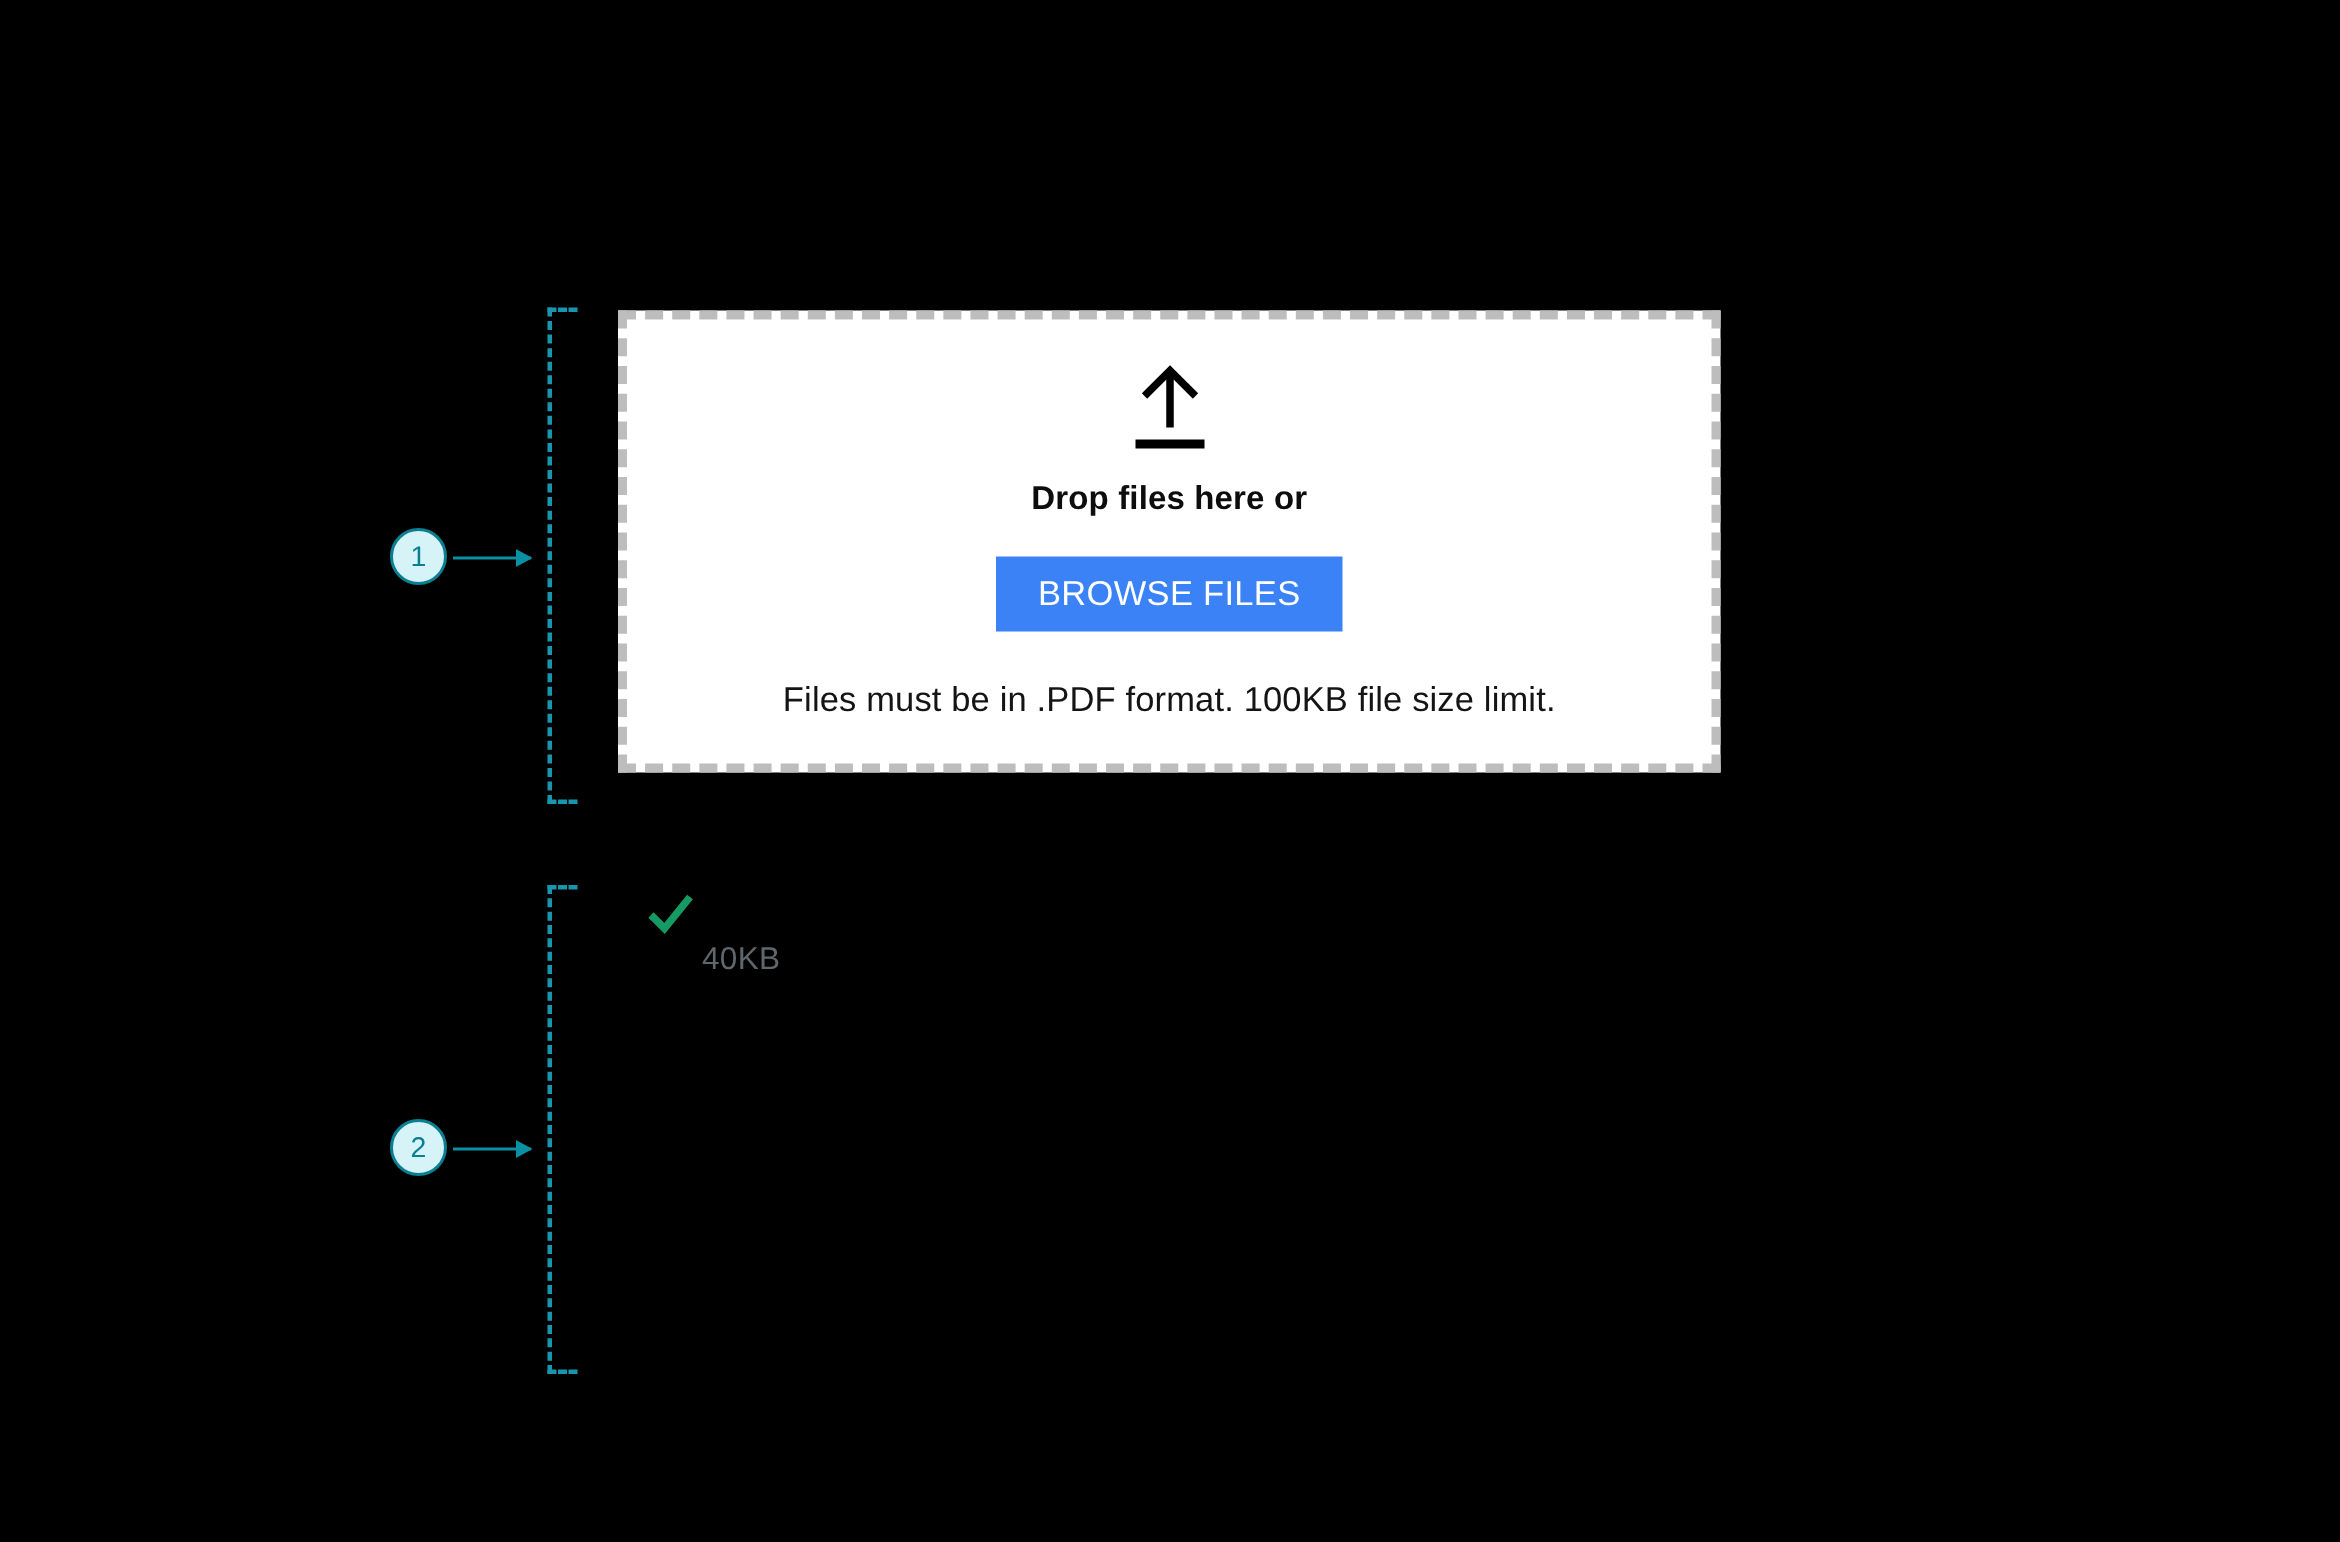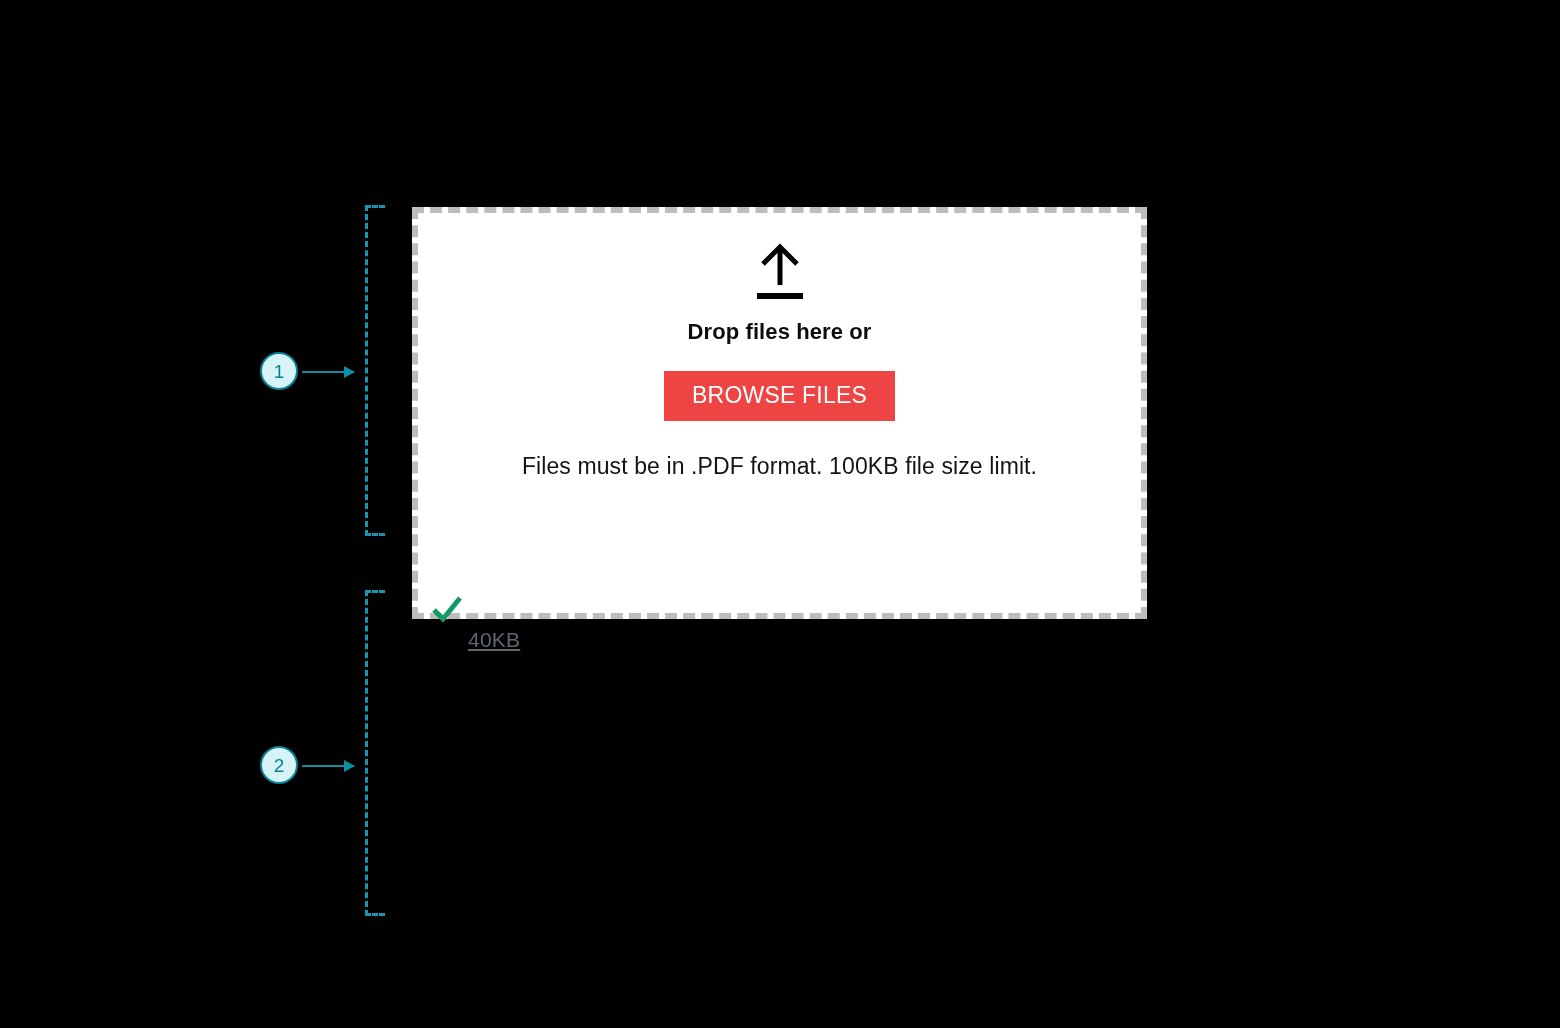--- a/index.html
+++ b/index.html
@@ -59,21 +59,21 @@
     box-sizing: border-box;
     width: 20px;
   }
 
   
   .dropzone {
     position: absolute;
     left: 412px;
     top: 207px;
     width: 735px;
-    height: 412px;
+    height: 308px;
     box-sizing: border-box;
     background: #ffffff;
     border: 6px dashed #bdbdbd;
     display: flex;
     flex-direction: column;
     align-items: center;
   }
   .upload-icon {
     margin-top: 30px;
     width: 56px;
@@ -82,21 +82,21 @@
   }
   .drop-title {
     margin-top: 18px;
     font-size: 22px;
     font-weight: bold;
     color: #0d0d0d;
     letter-spacing: 0.1px;
   }
   .browse-btn {
     margin-top: 26px;
-    background: #ef4444;
+    background: #3b82f6;
     color: #ffffff;
     font-size: 23px;
     padding: 13px 28px 14px 28px;
     border: none;
     border-radius: 0;
     font-family: "Liberation Sans", sans-serif;
     line-height: 1;
     cursor: pointer;
     letter-spacing: 0.2px;
   }
@@ -125,21 +125,20 @@
     width: 34px;
     height: 34px;
   }
   .file-meta {
     position: absolute;
     left: 56px;
     top: 36px;
     font-size: 21px;
     color: #5f666c;
     letter-spacing: 0.2px;
-    text-decoration: underline;
   }
 </style>
 </head>
 <body>
 
 <div class="marker" style="left:260px; top:352px;">
   <span>1</span>
 </div>
 <div class="marker-arrow" style="left:302px; top:371px; width:52px;"></div>
 <div class="bracket" style="left:365px; top:205px; height:331px;"></div>

